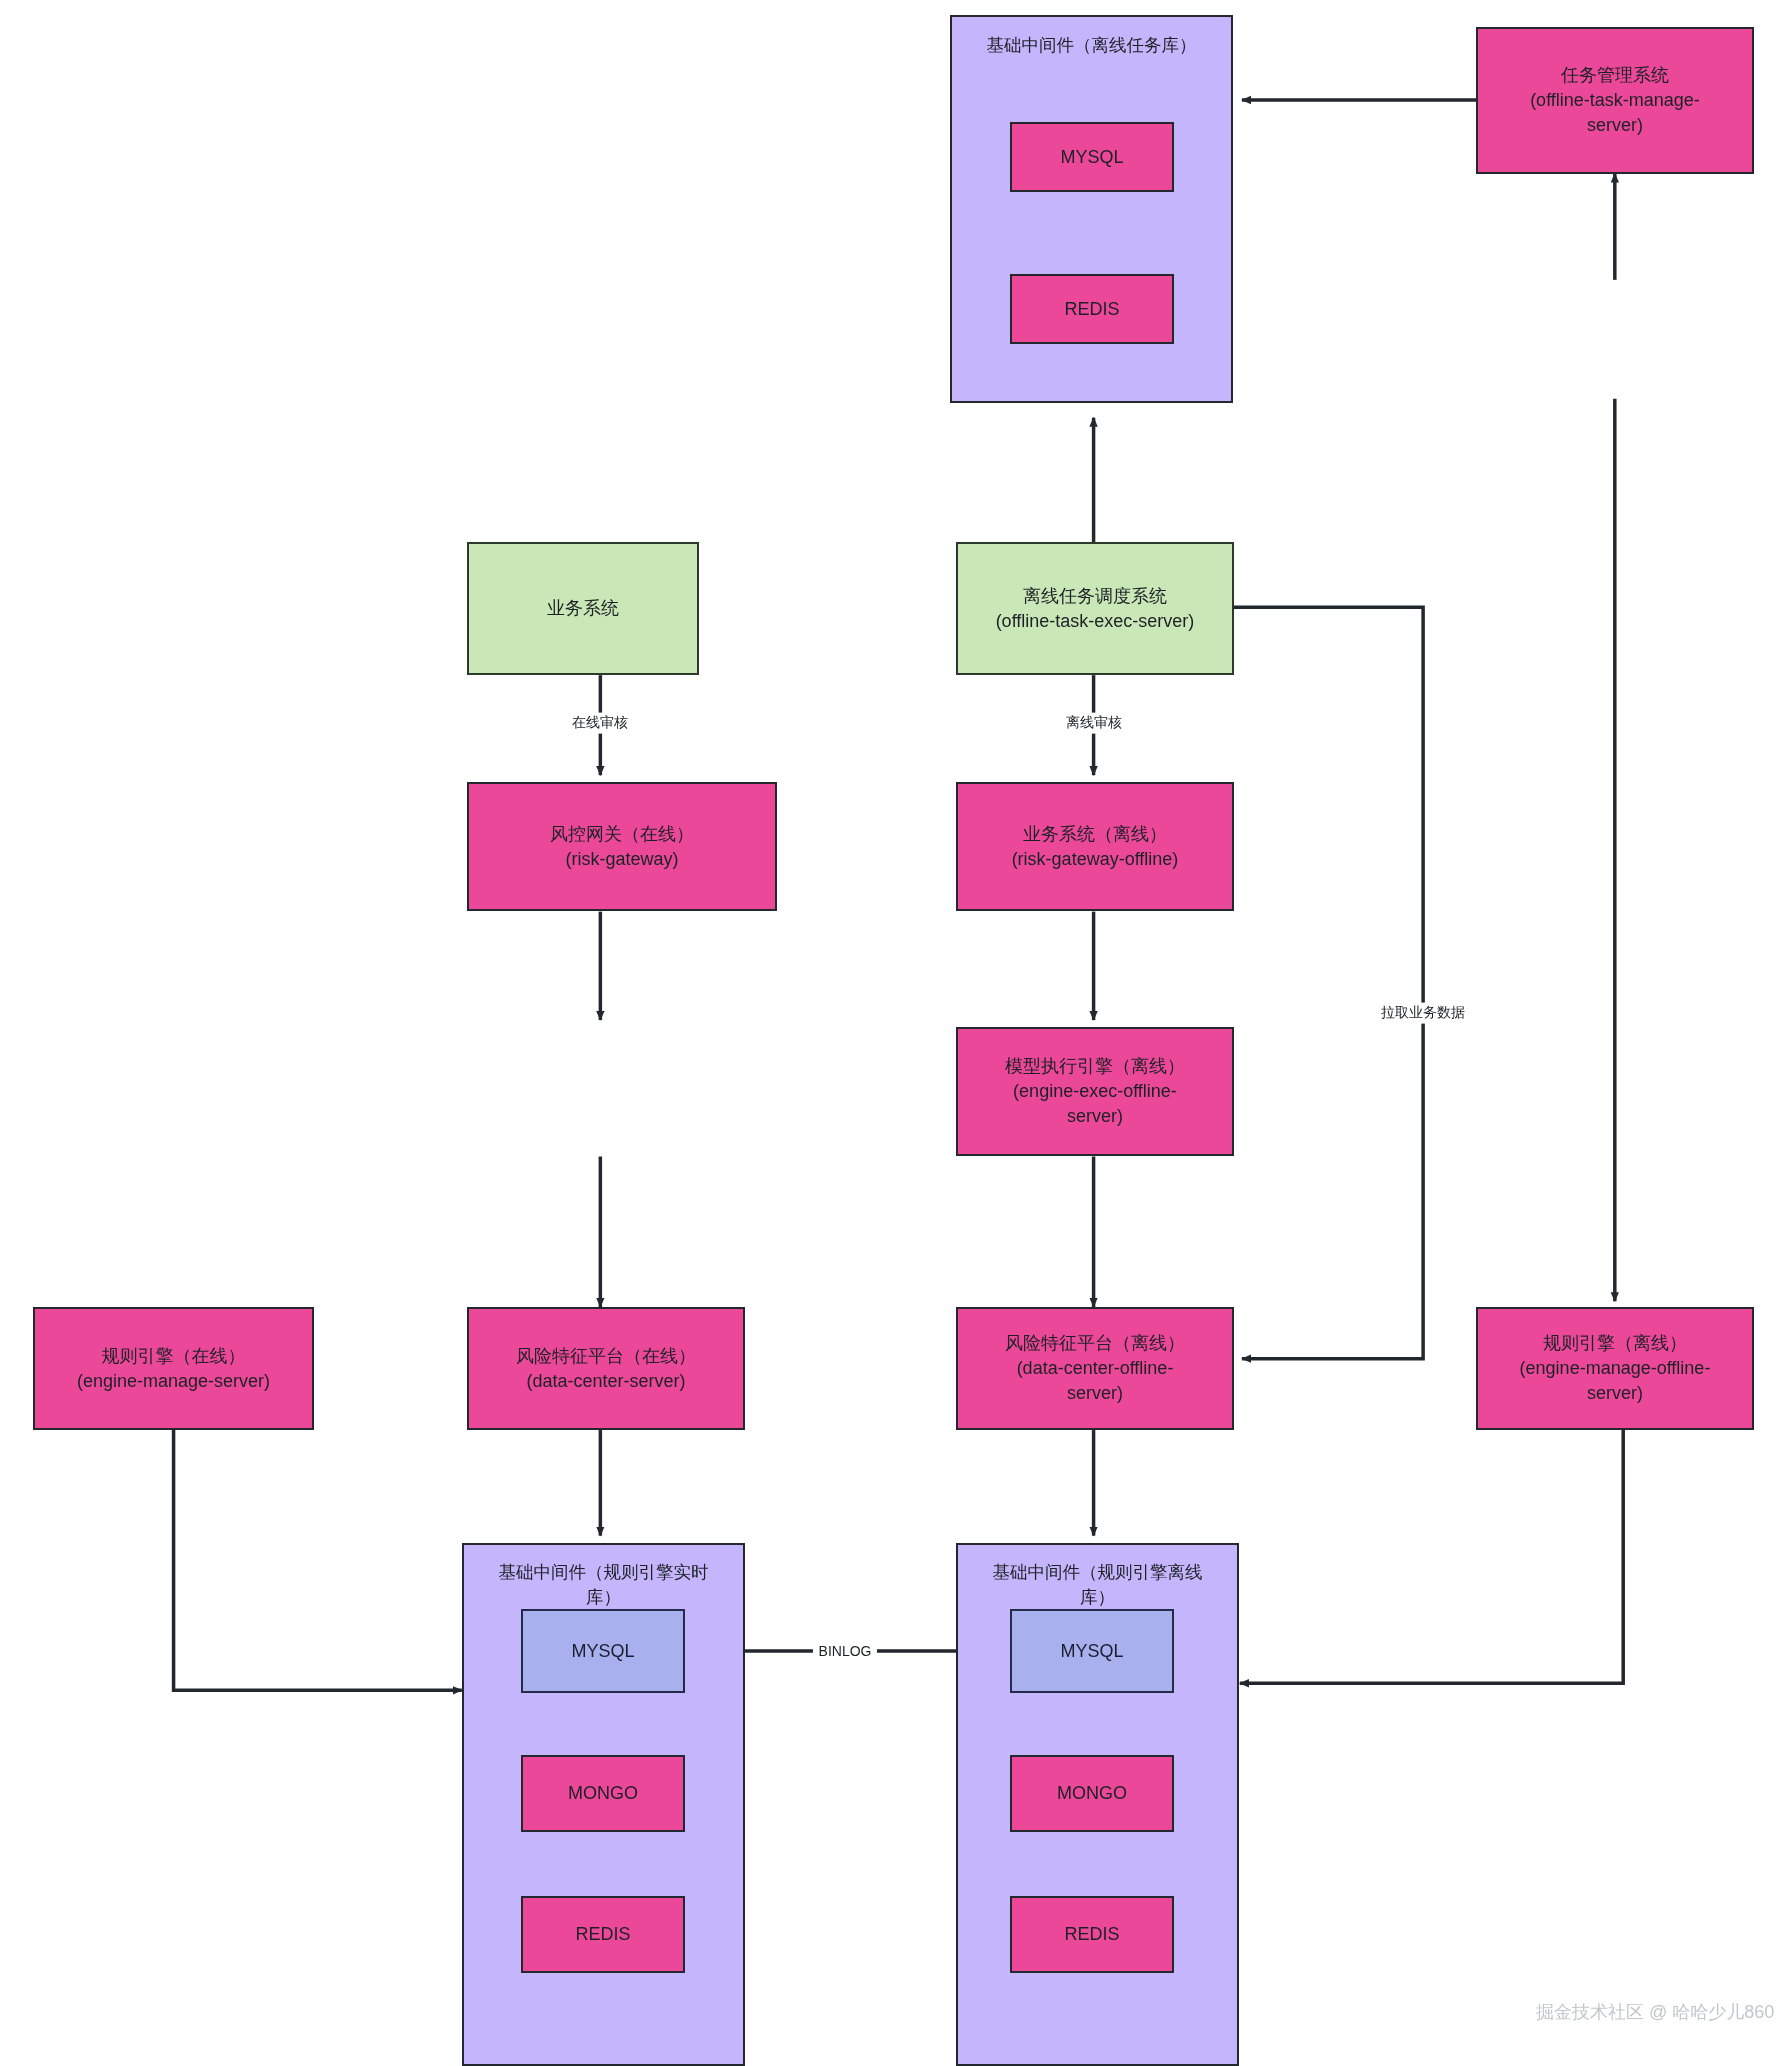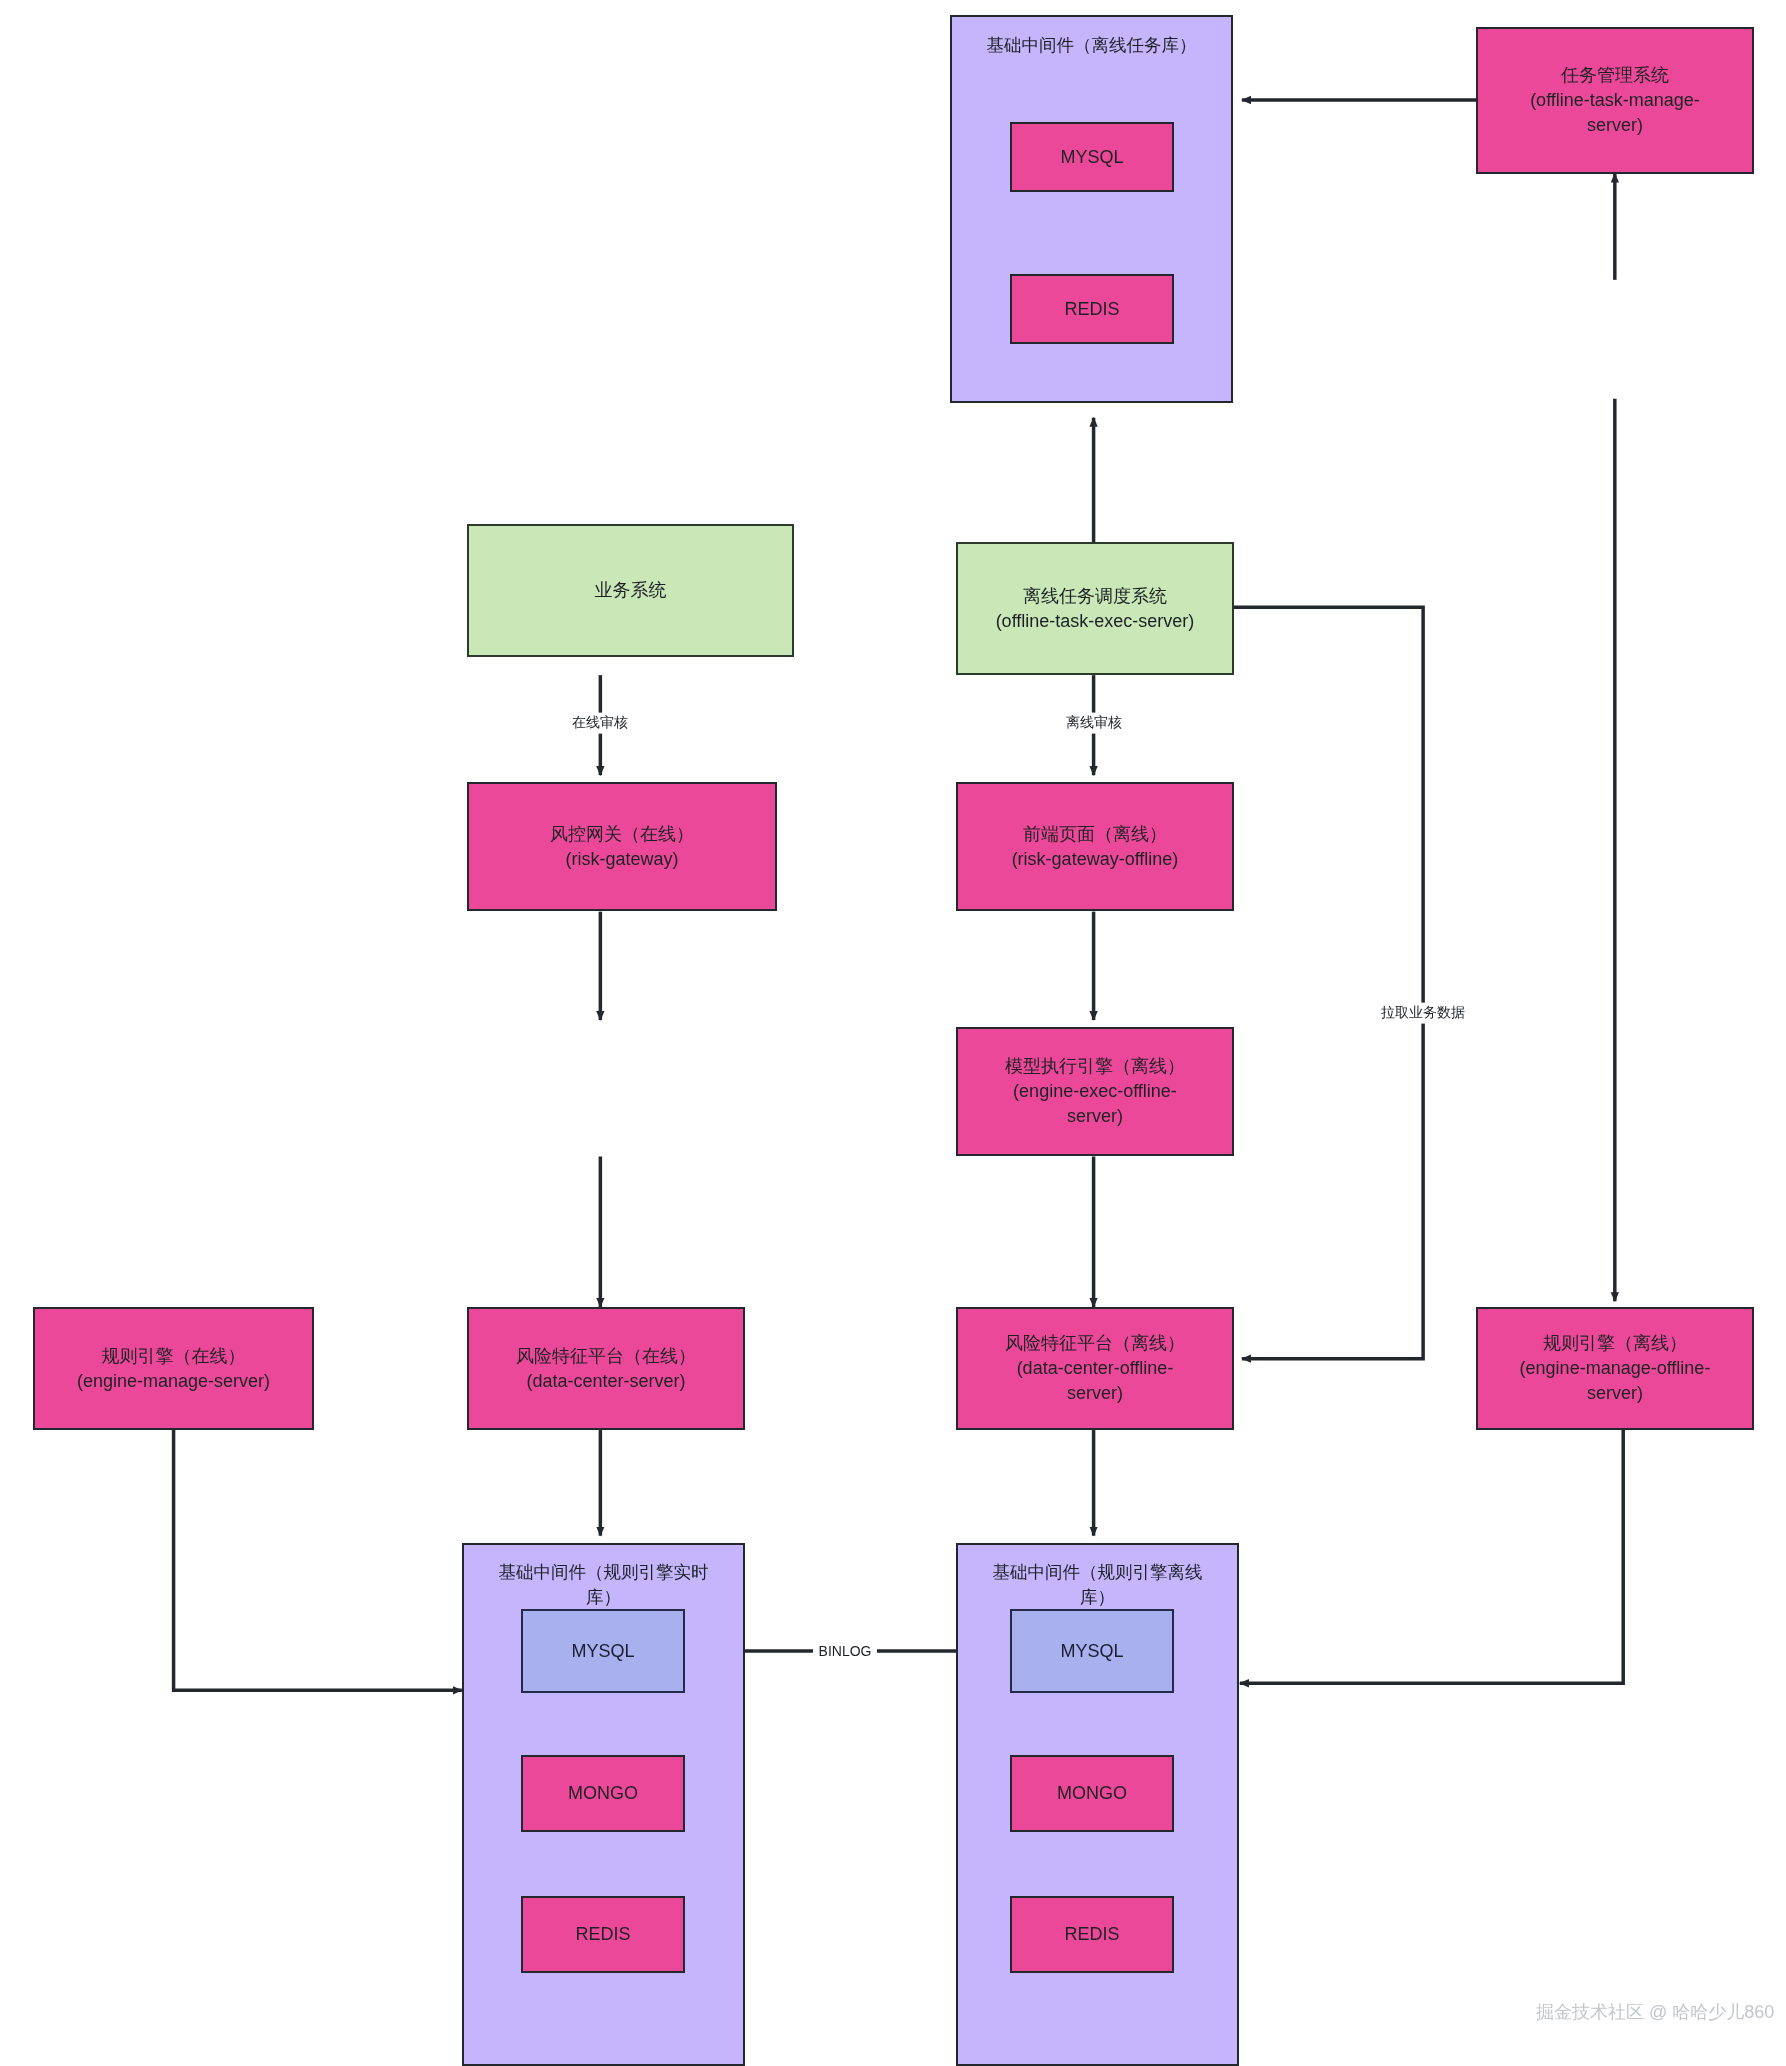--- a/index.html
+++ b/index.html
@@ -139,38 +139,38 @@
     <span>REDIS</span>
   </div>
 
   <div class="node" style="left:1476px; top:26.6px; width:278px; height:147px;">
     <span>任务管理系统
 (offline-task-manage-
 server)</span>
   </div>
 
 
-  <div class="node green" style="left:467px; top:524px; width:327px; height:133px;">
+  <div class="node green" style="left:467px; top:542px; width:232px; height:133px;">
     <span>业务系统</span>
   </div>
   <div class="node green" style="left:956px; top:542px; width:278px; height:133px;">
     <span>离线任务调度系统
 (offline-task-exec-server)</span>
   </div>
 
   <div class="edge-label" style="left:600px; top:723px;">在线审核</div>
   <div class="edge-label" style="left:1094px; top:723px;">离线审核</div>
   <div class="edge-label" style="left:1423px; top:1013px;">拉取业务数据</div>
 
   <div class="node" style="left:467px; top:782px; width:310px; height:129px;">
     <span>风控网关（在线）
 (risk-gateway)</span>
   </div>
   <div class="node" style="left:956px; top:782px; width:278px; height:129px;">
-    <span>前端页面（离线）
+    <span>业务系统（离线）
 (risk-gateway-offline)</span>
   </div>
 
   <div class="node" style="left:956px; top:1027px; width:278px; height:129px;">
     <span>模型执行引擎（离线）
 (engine-exec-offline-
 server)</span>
   </div>
 
   <div class="node" style="left:33px; top:1307px; width:281px; height:123px;">

